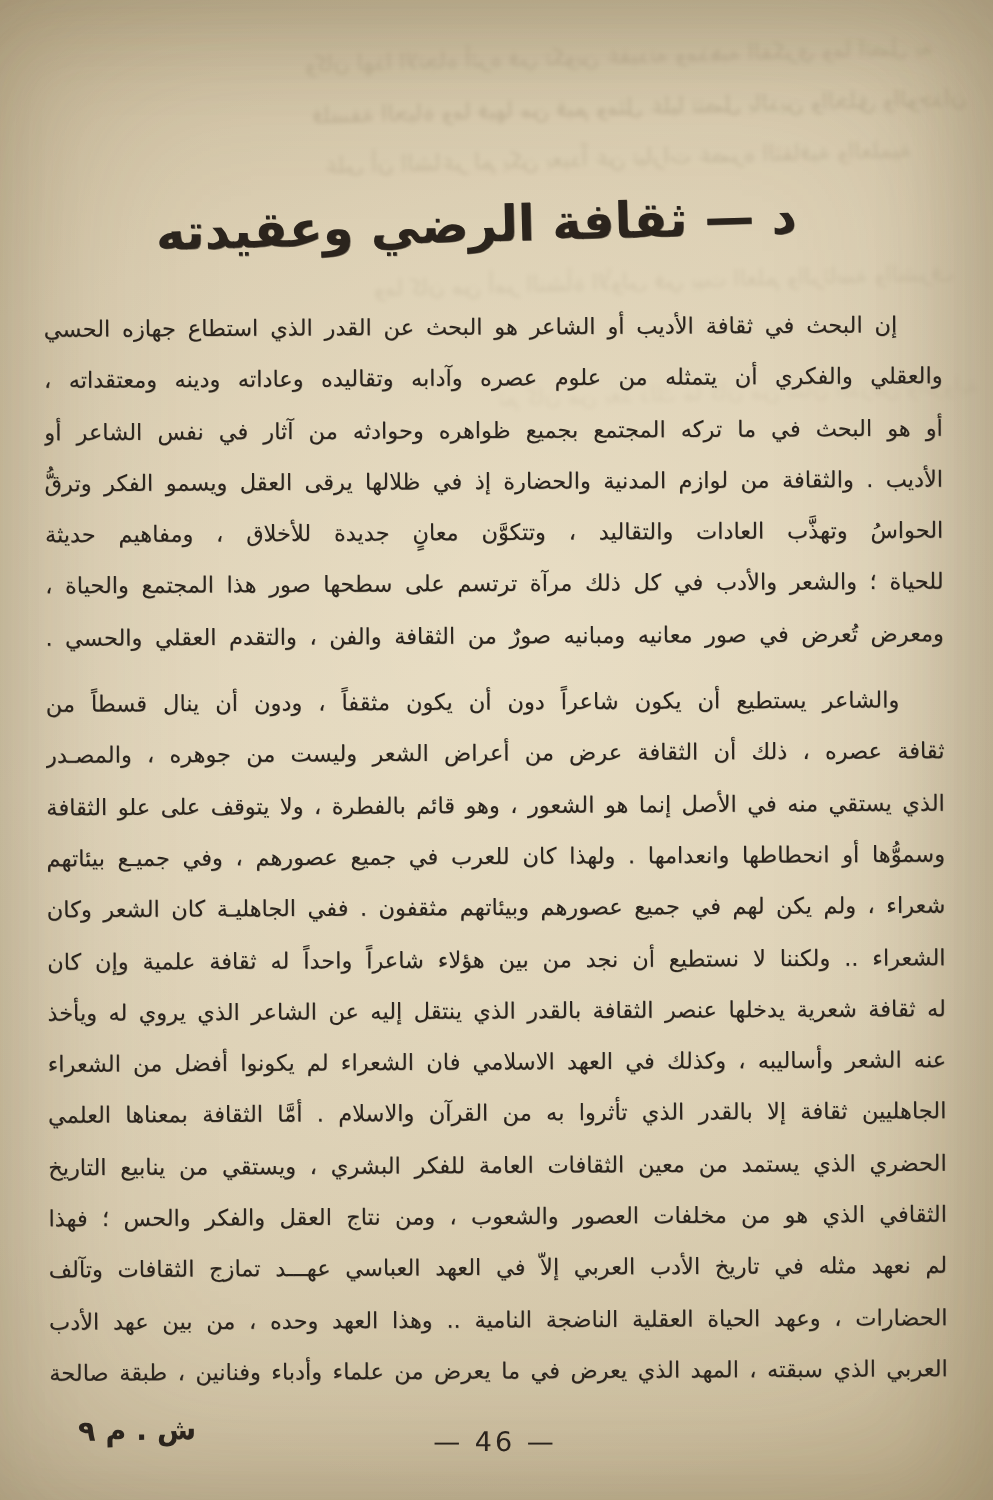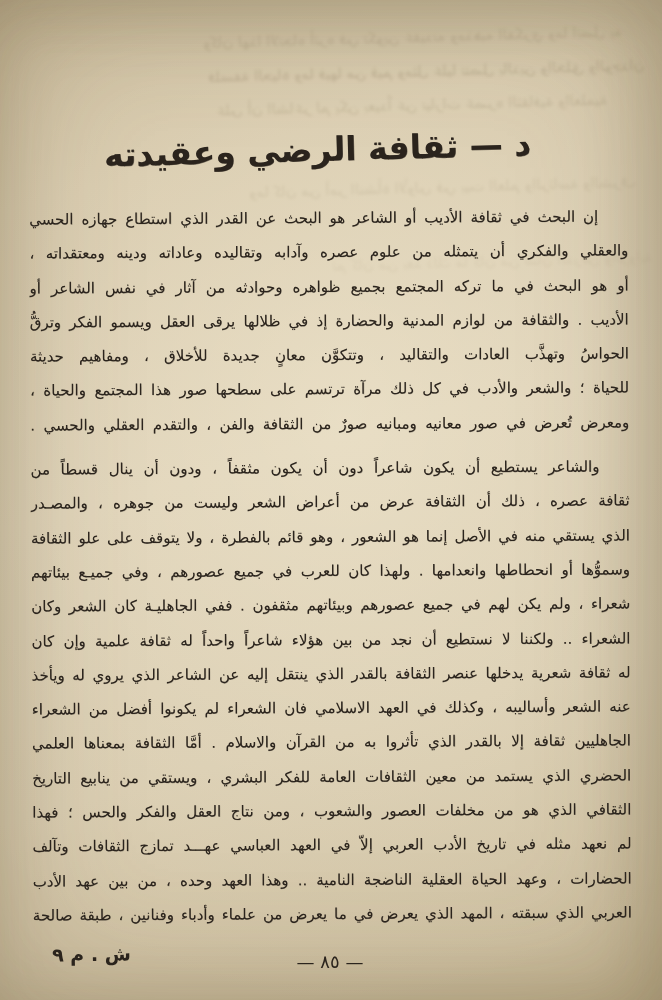--- a/index.html
+++ b/index.html
@@ -126,13 +126,13 @@
   <div class="line">عنه الشعر وأساليبه ، وكذلك في العهد الاسلامي فان الشعراء لم يكونوا أفضل من الشعراء</div>
   <div class="line">الجاهليين ثقافة إلا بالقدر الذي تأثروا به من القرآن والاسلام .  أمَّا الثقافة بمعناها العلمي</div>
   <div class="line">الحضري الذي يستمد من معين الثقافات العامة للفكر البشري ، ويستقي من ينابيع التاريخ</div>
   <div class="line">الثقافي الذي هو من مخلفات العصور والشعوب ، ومن نتاج العقل والفكر والحس ؛ فهذا</div>
   <div class="line">لم نعهد مثله في تاريخ الأدب العربي إلاّ في العهد العباسي عهـــد تمازج الثقافات وتآلف</div>
   <div class="line">الحضارات ، وعهد الحياة العقلية الناضجة النامية .. وهذا العهد وحده ، من بين عهد الأدب</div>
   <div class="line">العربي الذي سبقته ، المهد الذي يعرض في ما يعرض من علماء وأدباء وفنانين ، طبقة صالحة</div>
 </div>
 
 <div class="footer-sig">ش . م ٩</div>
-<div class="page-number">— ٨٥ —</div>
+<div class="page-number">— 46 —</div>
 
 </body></html>

